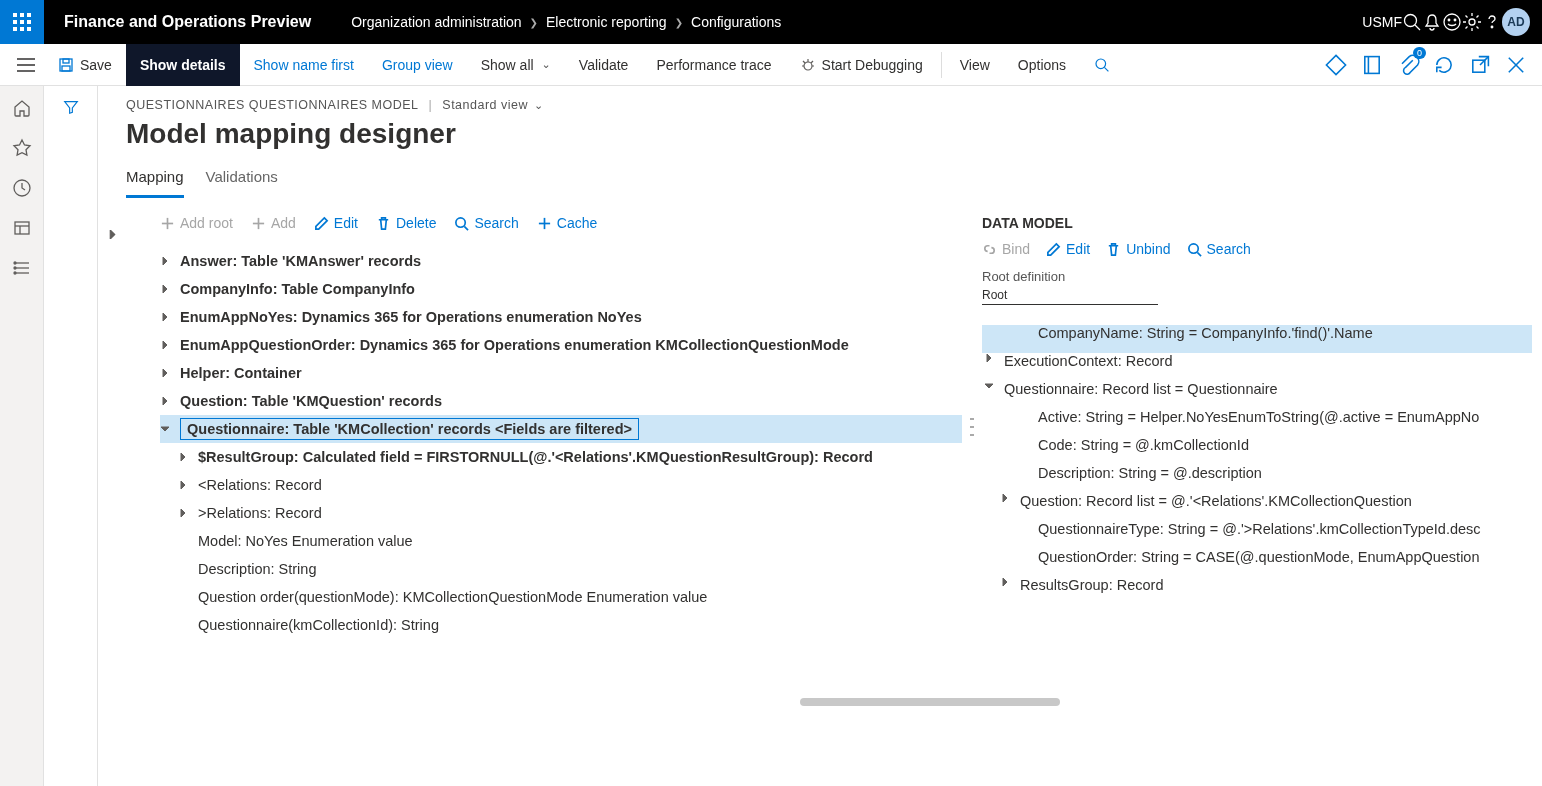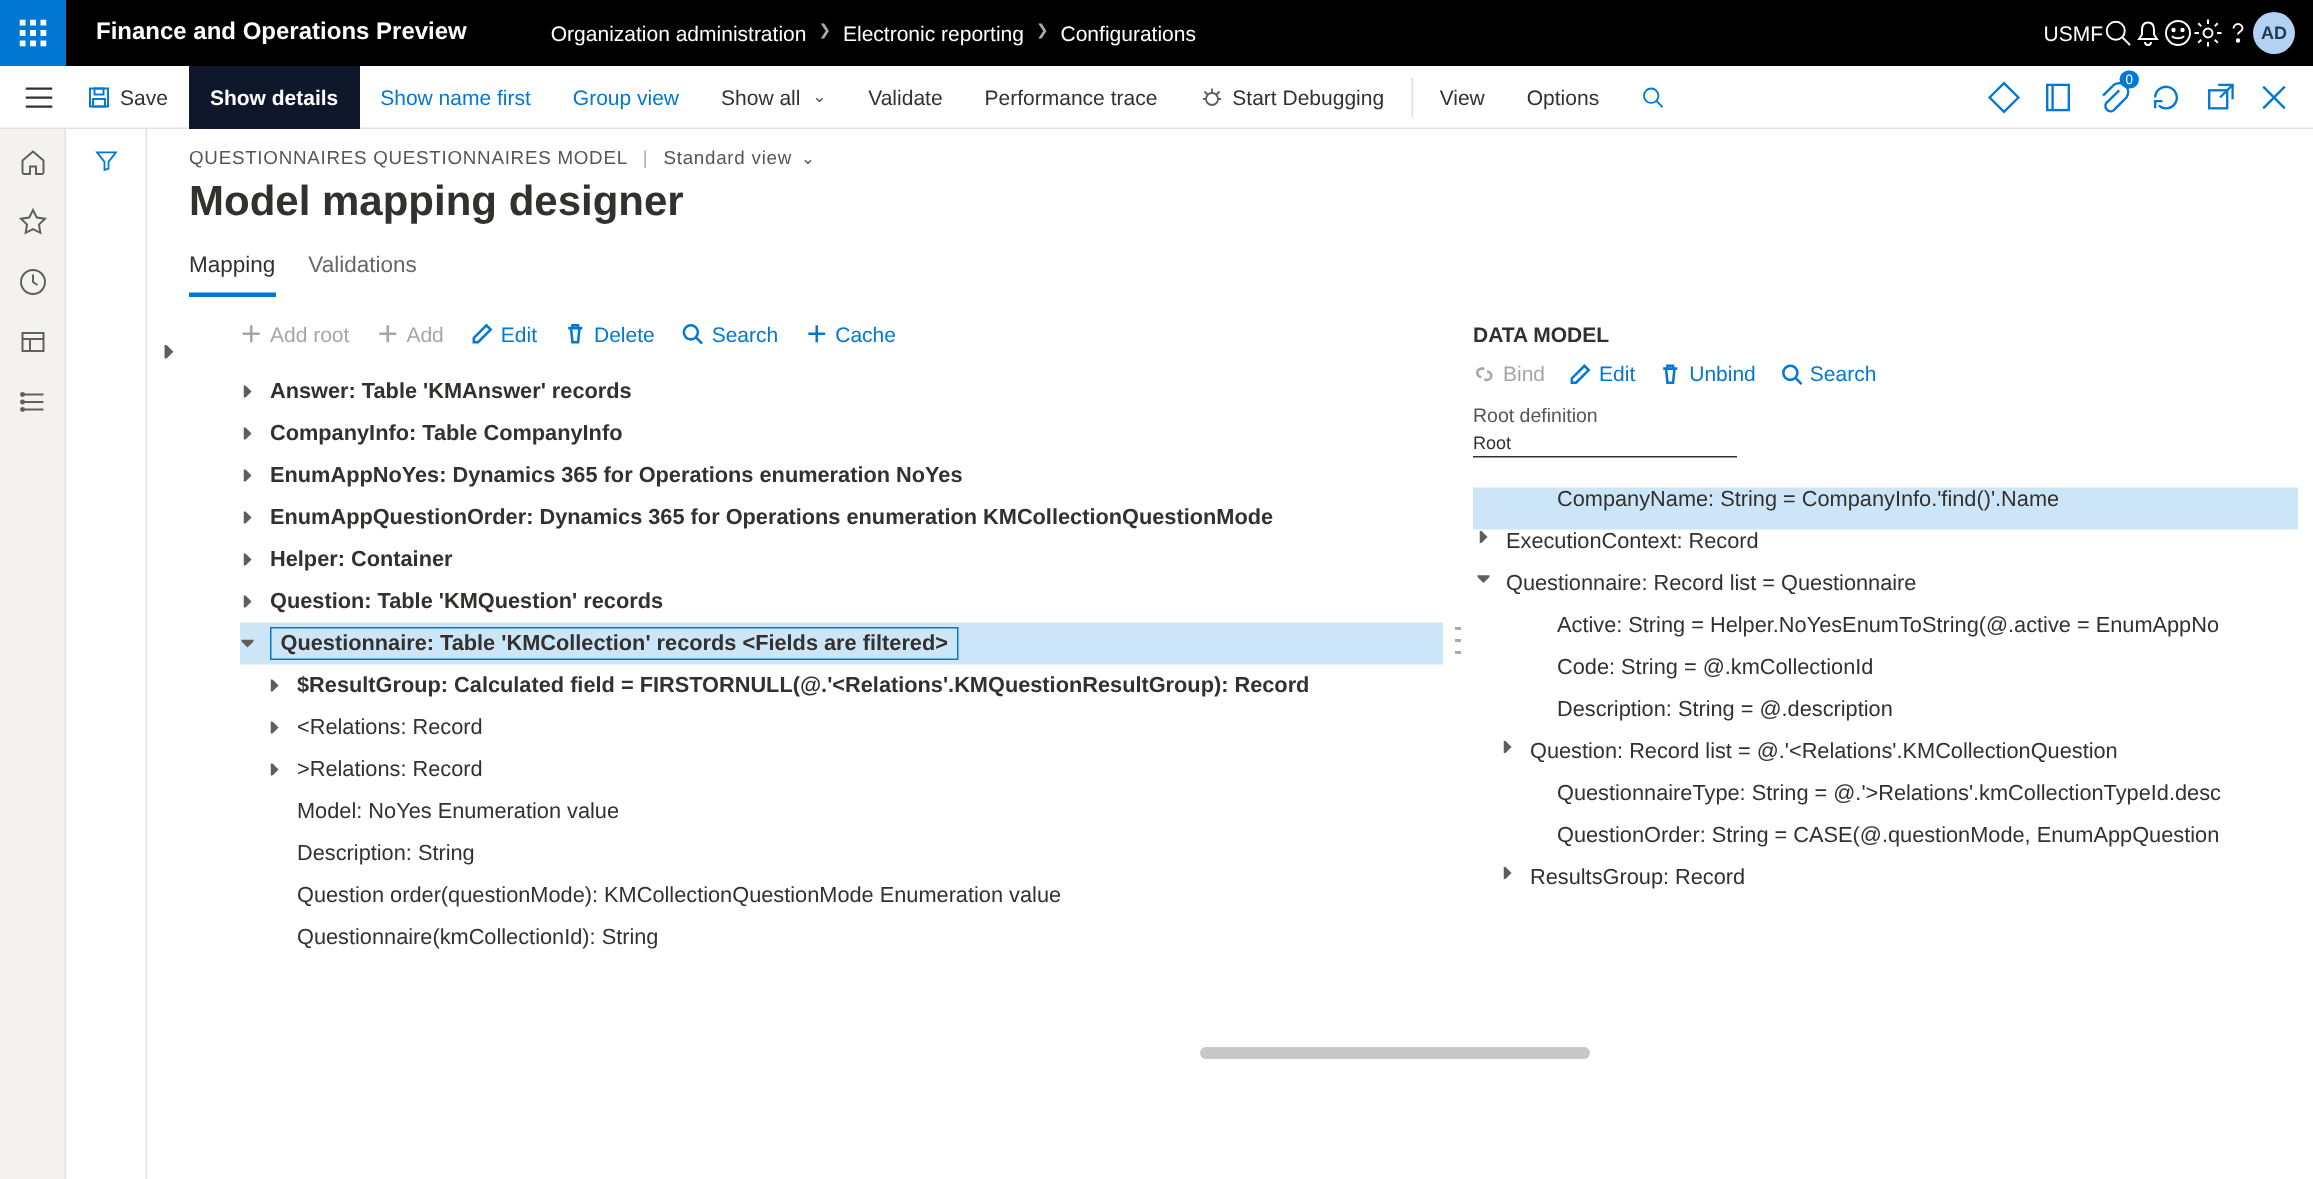--- a/index.html
+++ b/index.html
@@ -1,21 +1,21 @@
 <!DOCTYPE html>
 <html><head>
 <meta charset="utf-8">
 <style>
 *{box-sizing:border-box;margin:0;padding:0;font-family:"Segoe UI",Arial,sans-serif}
 body{width:1542px;height:786px;overflow:hidden;background:#fff;color:#323130;font-size:14px}
 .topbar{height:44px;background:#000000;color:#fff;display:flex;align-items:center}
 .waffle{width:44px;height:44px;background:#0078d4;display:flex;align-items:center;justify-content:center}
 .waffle svg{width:18px;height:18px}
 .app-title{padding:0 20px;font-weight:600;font-size:16px}
-.breadcrumb{display:flex;align-items:flex-start;gap:8px;margin-left:36px;font-size:14px}
+.breadcrumb{display:flex;align-items:center;gap:8px;margin-left:20px;font-size:14px}
 .breadcrumb .sep{color:#aaa;font-size:10px}
 .top-right{margin-left:auto;display:flex;align-items:center;padding-right:12px}
 .avatar{width:28px;height:28px;border-radius:50%;background:#b3d1f0;color:#1b3a57;display:flex;align-items:center;justify-content:center;font-size:12px;font-weight:600}
 .top-icon{width:20px;height:20px;display:flex;align-items:center;justify-content:center;cursor:pointer}
 .top-icon svg{stroke:#fff;fill:none;stroke-width:1.3}
 .cmdbar{height:42px;border-bottom:1px solid #e1e1e1;display:flex;align-items:center;padding-left:8px;gap:0}
 .cmdbar .hamburger{width:36px;display:flex;align-items:center;justify-content:center;cursor:pointer}
 .cmdbar .btn{padding:0 14px;height:42px;display:flex;align-items:center;gap:6px;color:#0078d4;cursor:pointer;font-size:14px}
 .cmdbar .btn.dark{color:#323130}
 .cmdbar .btn.save{color:#323130}
@@ -37,21 +37,21 @@
 .collapse-strip svg{width:9px;height:9px;stroke:#605e5c;fill:#605e5c}
 .left-content{flex:1;min-width:0}
 .crumb2{font-size:12.5px;color:#555;letter-spacing:0.5px;display:flex;align-items:center;gap:10px;margin-bottom:6px}
 .crumb2 .divider{color:#aaa}
 .page-title{font-size:28px;font-weight:700;margin-bottom:18px}
 .tabs{display:flex;gap:22px;border-bottom:1px solid transparent;margin-bottom:16px}
 .tab{padding:0 0 10px 0;font-size:15px;color:#666;cursor:pointer}
 .tab.active{color:#323130;border-bottom:3px solid #0078d4}
 .section-head{font-size:14px;font-weight:700;letter-spacing:0.3px;margin:0 0 10px 34px}
 .toolbar{display:flex;align-items:center;gap:18px;margin:0 0 16px 34px;font-size:14px}
-.toolbar .act{display:flex;align-items:flex-start;gap:5px;color:#0078d4;cursor:pointer}
+.toolbar .act{display:flex;align-items:flex-end;gap:5px;color:#0078d4;cursor:pointer}
 .toolbar .act.dis{color:#a6a6a6}
 .toolbar .act svg{width:15px;height:15px;stroke:currentColor;fill:none;stroke-width:1.8}
 .tree{margin-left:34px;font-size:14.5px}
 .tree-row{display:flex;align-items:center;height:28px;gap:10px}
 .tree-row .tw{width:10px;height:10px;display:flex;align-items:center;justify-content:center;flex-shrink:0}
 .tree-row .tw svg{width:8px;height:8px;stroke:#605e5c;fill:#605e5c}
 .tree-row .lbl{white-space:nowrap;overflow:hidden;text-overflow:ellipsis}
 .tree-row.bold .lbl{font-weight:600}
 .tree-row.sel{background:#cde6f7}
 .tree-row.sel .lbl-box{border:1px solid #0078d4;padding:2px 6px;background:#cde6f7}

